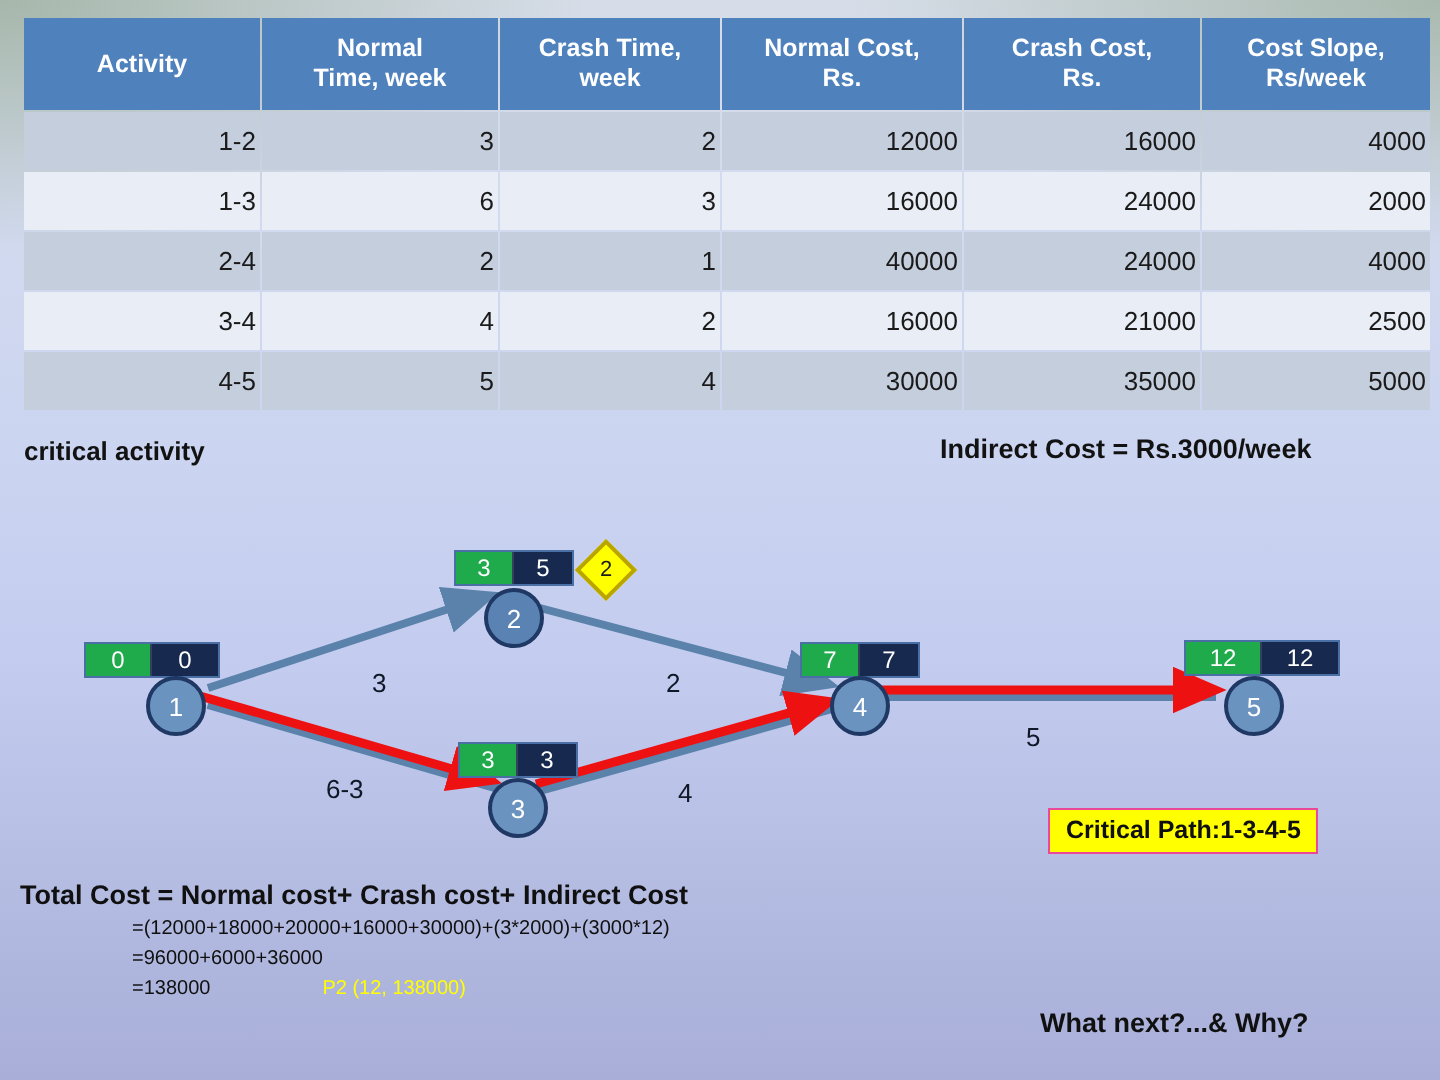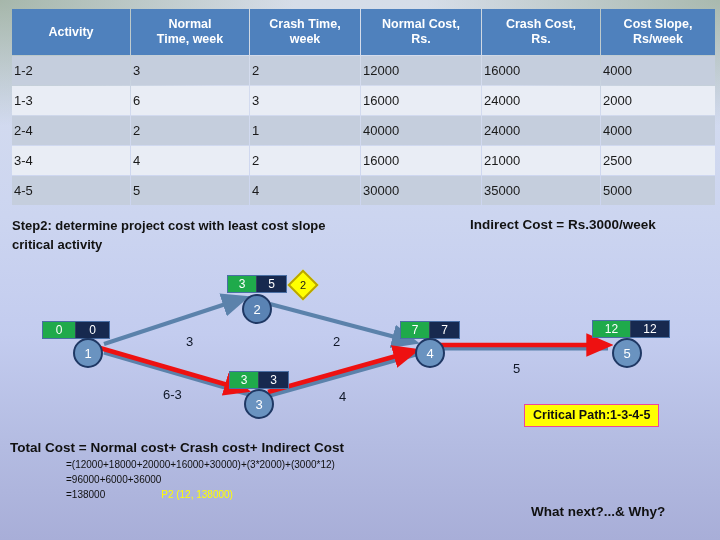--- a/index.html
+++ b/index.html
@@ -16,21 +16,21 @@
 
   
   .tbl-wrap { position: absolute; left: 11px; top: 8px; width: 698px; }
   table.crash { border-collapse: separate; border-spacing: 1px; width: 698px; table-layout: fixed; }
   table.crash th {
     background: #4f81bd; color: #ffffff; font-weight: bold;
     font-size: 12.5px; line-height: 15px; padding: 8px 2px; text-align: center;
     vertical-align: middle;
   }
   table.crash td {
-    text-align: left; font-size: 13px; color: #1a1a1a;
+    text-align: right; font-size: 13px; color: #1a1a1a;
     padding: 7px 2px; vertical-align: middle;
   }
   table.crash tr.odd td  { background: #c5cedd; }
   table.crash tr.even td { background: #e9edf5; }
   .col-a { width: 118px; } .col-b { width: 118px; } .col-c { width: 110px; }
   .col-d { width: 120px; } .col-e { width: 118px; } .col-f { width: 114px; }
   .slope-val { font-size: 12px; }
 
   
   .step-text {
@@ -76,21 +76,21 @@
     border: 1px solid #ec4899; padding: 3px 8px 4px 8px;
     font-size: 12.5px; font-weight: bold; color: #101010; white-space: nowrap;
   }
 
   
   .calc { position: absolute; left: 10px; top: 440px; width: 560px; color: #101010; }
   .calc .l1 { font-size: 13.5px; font-weight: bold; }
   .calc .ind { margin-left: 56px; font-size: 10px; margin-top: 4px; white-space: nowrap; }
   .calc .p2 { color: #ffff00; font-weight: normal; margin-left: 56px; }
   .whatnext {
-    position: absolute; left: 531px; top: 504px;
+    position: absolute; left: 520px; top: 504px;
     font-size: 13.5px; font-weight: bold; color: #101010; white-space: nowrap;
   }
 </style>
 </head>
 <body>
 
 <div class="tbl-wrap">
   <table class="crash">
     <colgroup>
       <col class="col-a">
@@ -166,21 +166,20 @@
         <td>4</td>
         <td>30000</td>
         <td>35000</td>
         <td class="slope-val">5000</td>
       </tr>
     </tbody>
   </table>
 </div>
 
 <div class="step-text">
-  <div>Step2: determine project cost with least cost slope</div>
   <div>critical activity</div>
 </div>
 <div class="indirect-cost">Indirect Cost = Rs.3000/week</div>
 
 <div class="net">
   <svg width="720" height="170">
     <defs>
       <marker id="arrB" markerWidth="7" markerHeight="7" refX="5.5" refY="3" orient="auto">
         <path d="M0,0 L7,3 L0,6 z" fill="#5b82ab"></path>
       </marker>

